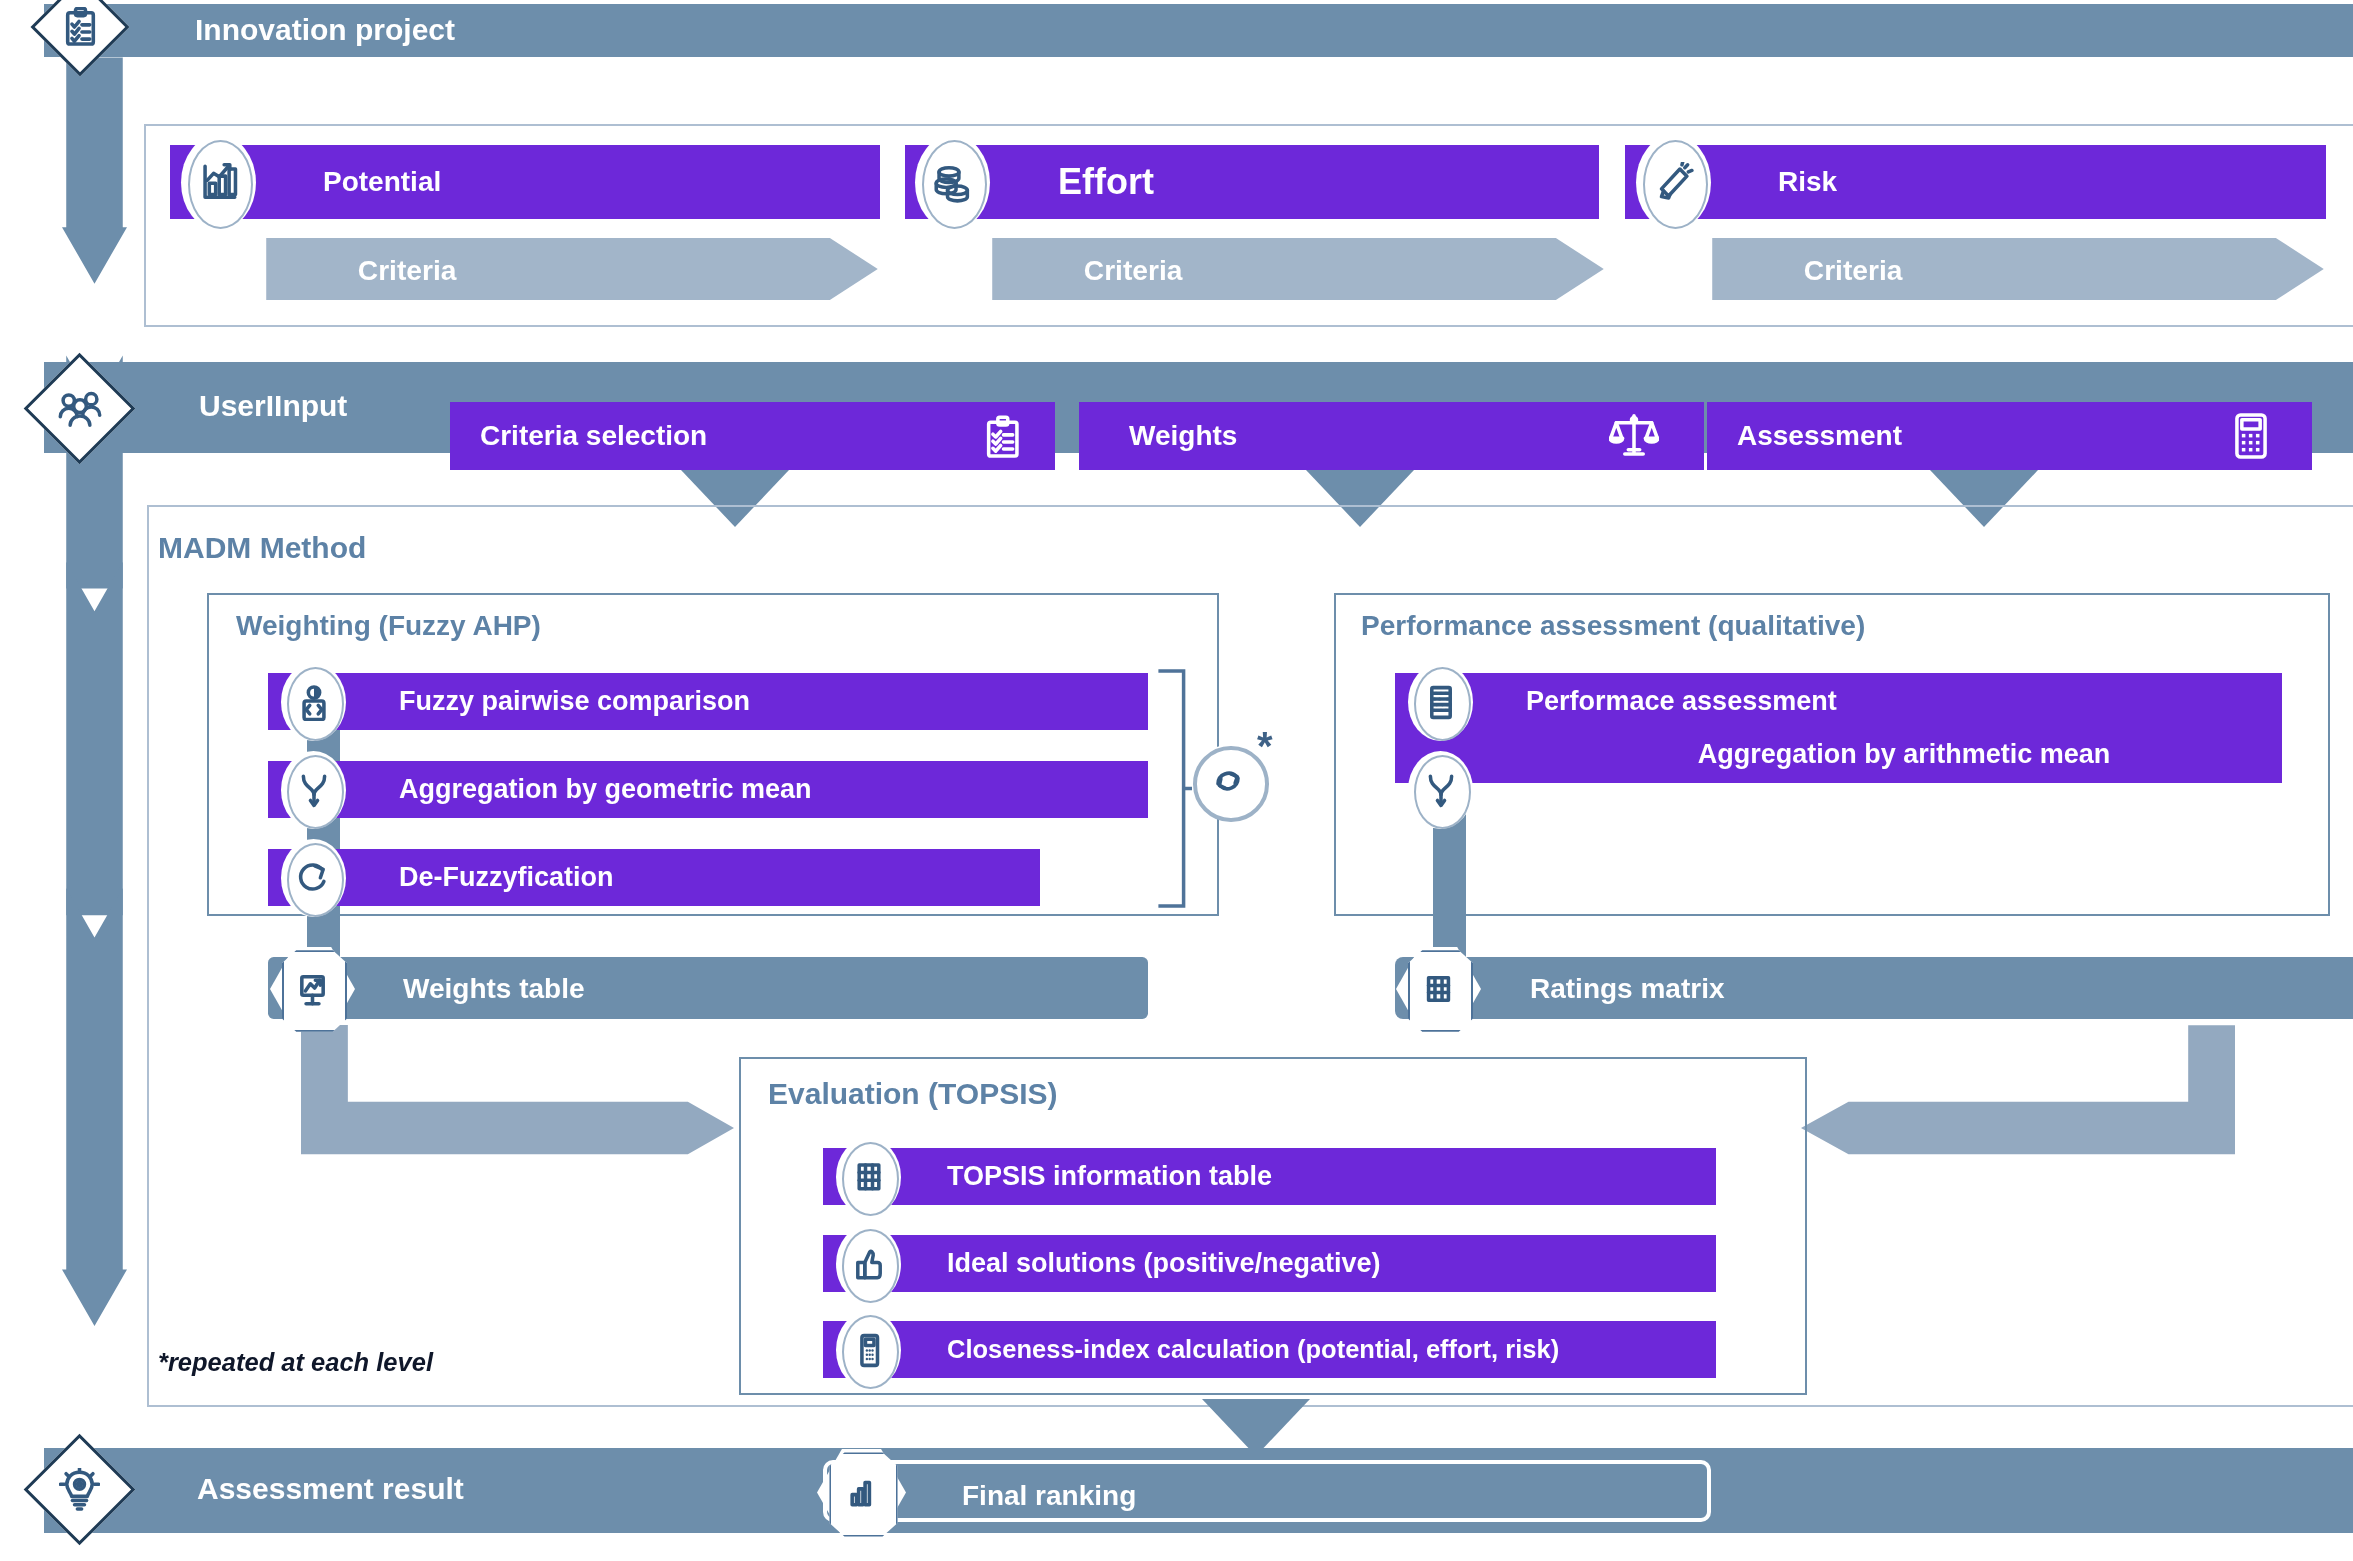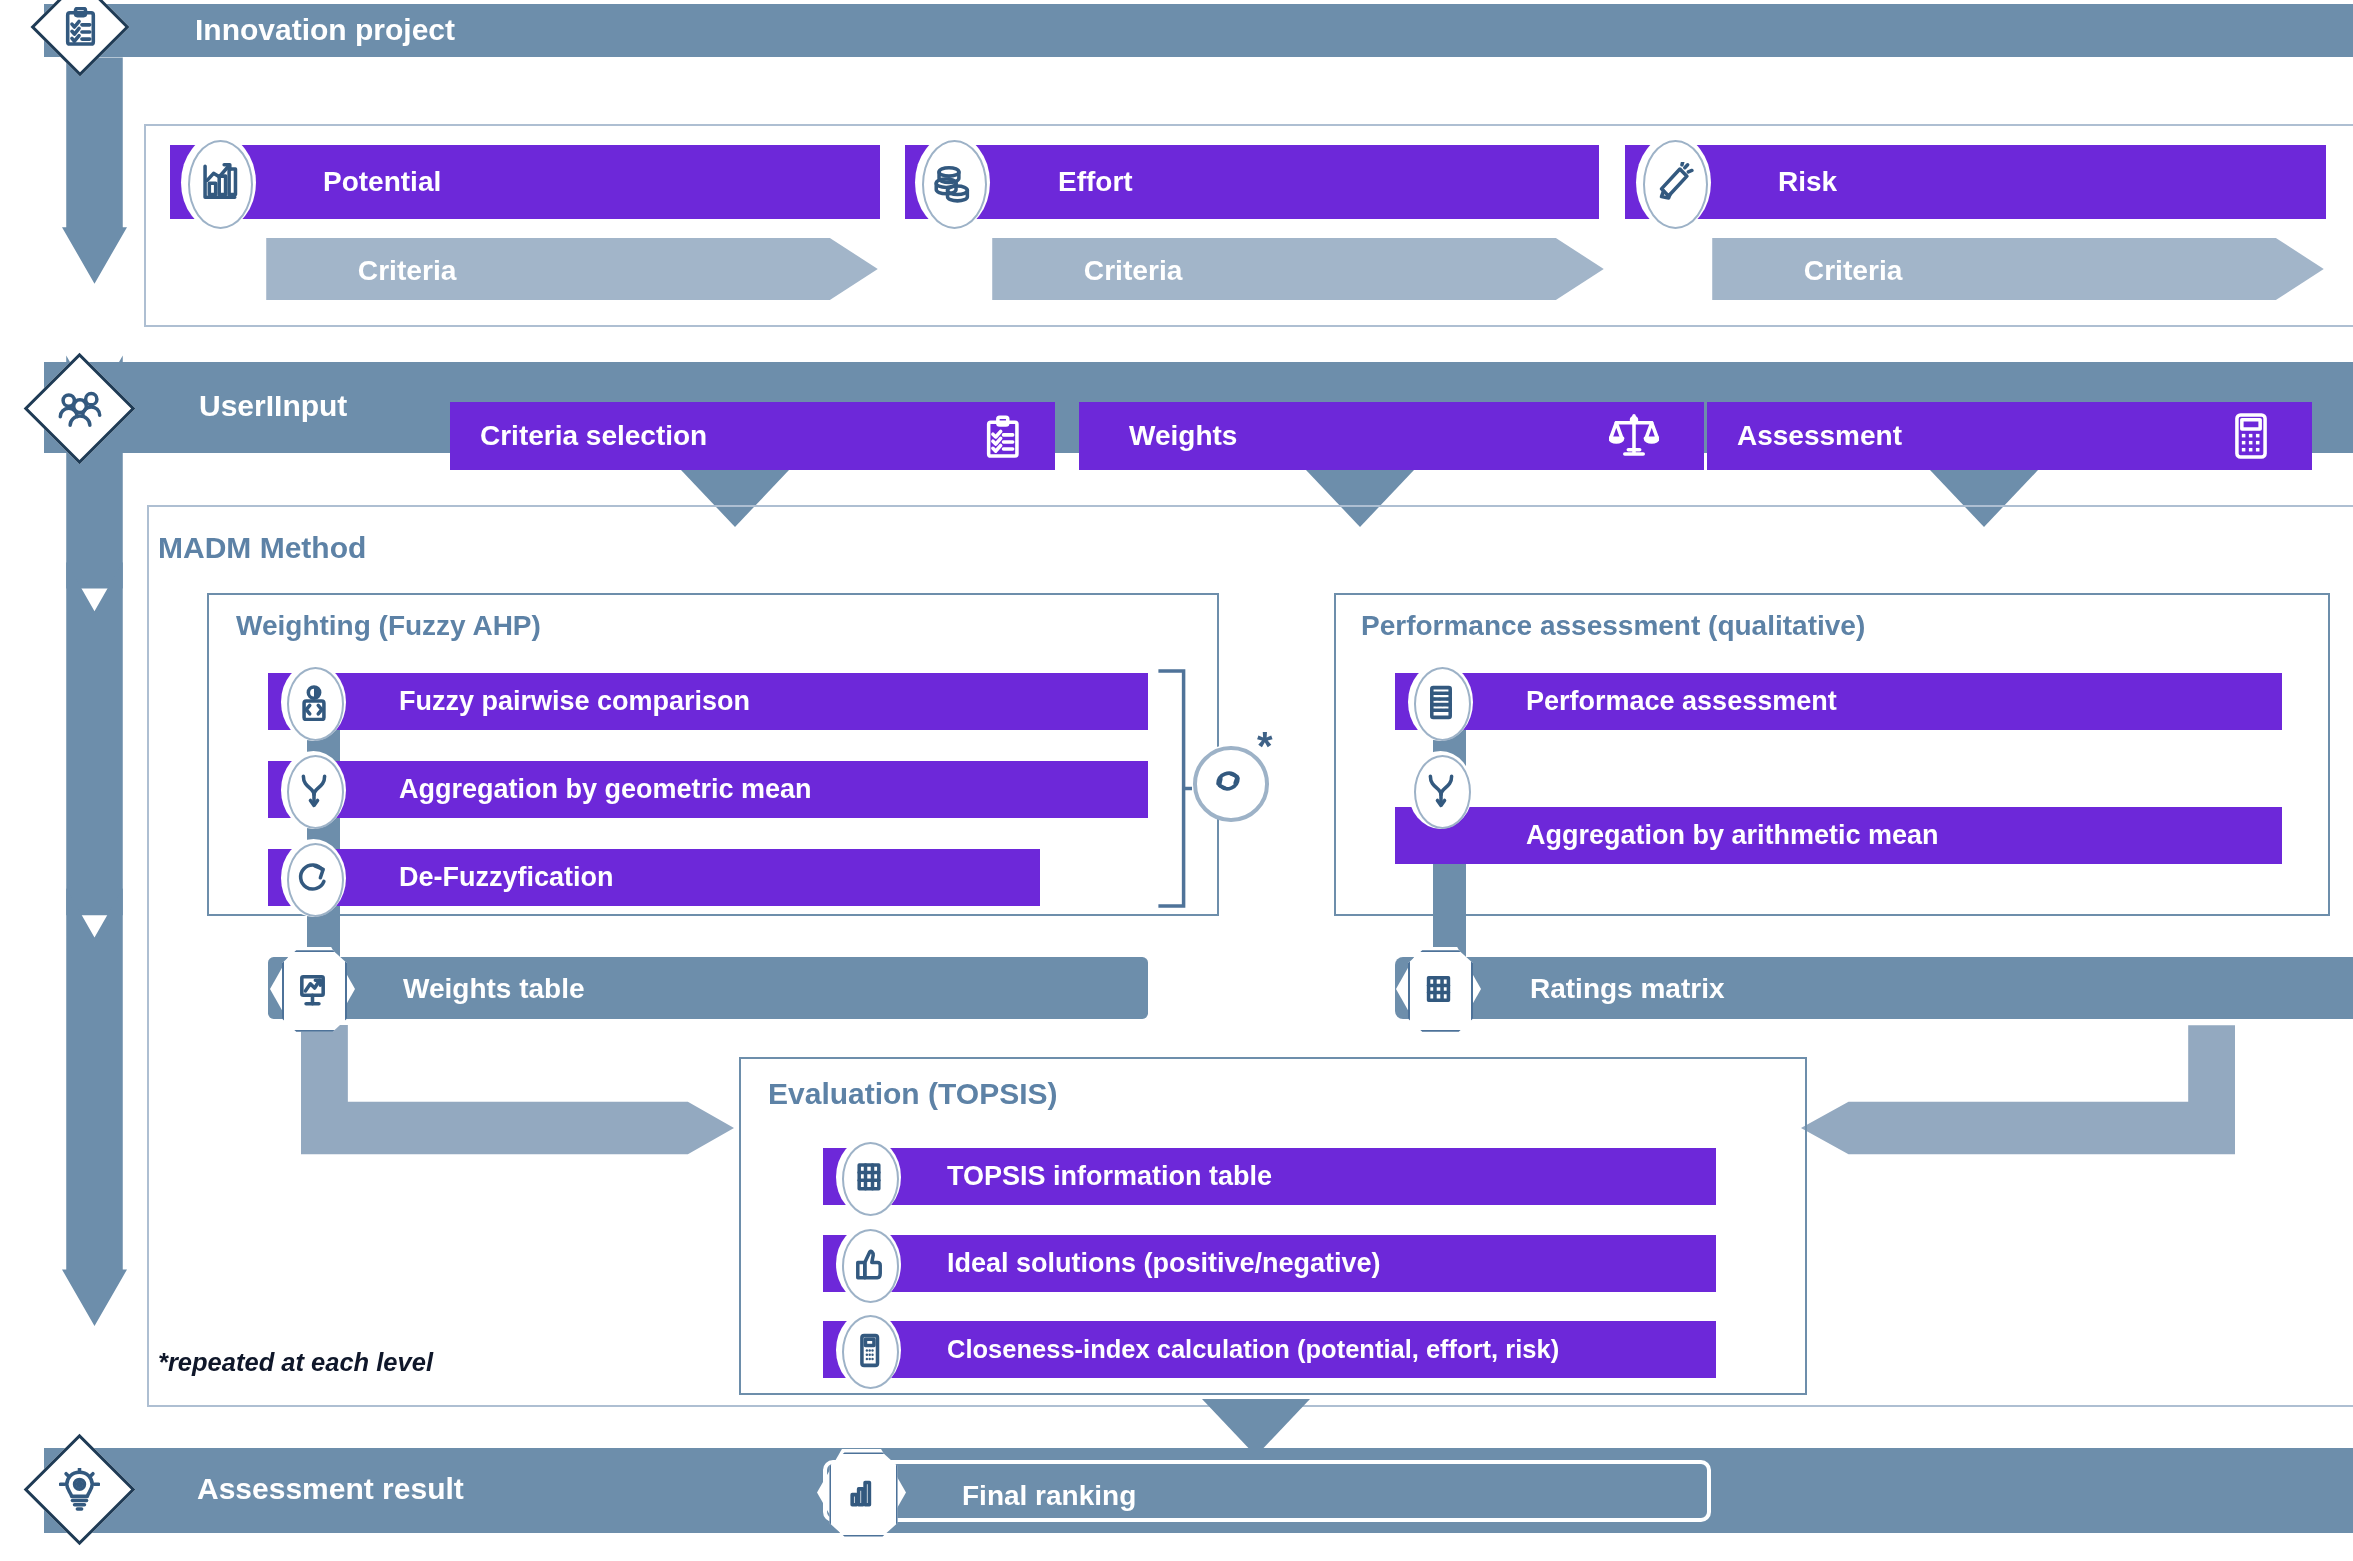--- a/index.html
+++ b/index.html
@@ -111,21 +111,21 @@
       <polyline points="13,26 22,16 30,21 44,5" class="ic" stroke-width="3.4"></polyline>
       <polyline points="37,4 45,4 45,11" class="ic" stroke-width="3.4"></polyline>
     </svg>
   </div>
   <svg style="position:absolute;left:264px;top:238px;width:616px;height:62px;" viewBox="0 0 868 88" width="616" height="62">
     <polygon points="0,0 800,0 868,44 800,88 0,88" fill="#a2b5c9"></polygon>
     <text x="130" y="60" fill="#ffffff" font-family="Liberation Sans, sans-serif" font-size="40" font-weight="bold">Criteria</text>
   </svg>
 
   <div class="pill" style="left:905px;top:145px;width:694px;height:74px;">
-    <span class="lbl" style="font-size:28px;margin-left:153px;">Effort</span>
+    <span class="lbl" style="font-size:36px;margin-left:153px;">Effort</span>
   </div>
   <div class="ovalbadge" style="left:915px;top:135px;width:75px;height:95px;">
     <div class="ring1"></div>
       <div class="ring2"></div>
     <svg width="41" height="41" viewBox="0 0 58 58">
       <ellipse cx="24" cy="14" rx="14" ry="6" class="ic" stroke-width="3.6"></ellipse>
       <path d="M10 14 v9 a14 6 0 0 0 28 0 v-9" class="ic" stroke-width="3.6"></path>
       <ellipse cx="20" cy="30" rx="14" ry="6" class="ic" stroke-width="3.6"></ellipse>
       <path d="M6 30 v9 a14 6 0 0 0 28 0 v-9" class="ic" stroke-width="3.6"></path>
       <ellipse cx="36" cy="40" rx="14" ry="6" class="ic" stroke-width="3.6"></ellipse>
@@ -317,21 +317,21 @@
         <circle cx="33" cy="21" r="2.2" class="icf"></circle>
       <circle cx="18" cy="29" r="2.2" class="icf"></circle>
         <circle cx="26" cy="29" r="2.2" class="icf"></circle>
         <circle cx="33" cy="29" r="2.2" class="icf"></circle>
       <circle cx="15" cy="37" r="2.2" class="icf"></circle>
         <circle cx="24" cy="37" r="2.2" class="icf"></circle>
         <circle cx="31" cy="37" r="2.2" class="icf"></circle>
     </svg>
   </div>
 
-  <div class="pill" style="left:1395px;top:807px;width:887px;height:57px;">
+  <div class="pill" style="left:1395px;top:726px;width:887px;height:57px;justify-content:center;">
     <span class="lbl" style="font-size:27px;margin-left:131px;">Aggregation by arithmetic mean</span>
   </div>
   <div class="ovalbadge" style="left:1408px;top:751px;width:65px;height:78px;">
     <div class="ring1"></div>
       <div class="ring2"></div>
     <svg width="34" height="37" viewBox="0 0 48 52">
       <path d="M9 6 C9 22 24 22 24 32 C24 22 39 22 39 6" class="ic" stroke-width="3.4"></path>
       <line x1="24" y1="28" x2="24" y2="46" class="ic" stroke-width="3.4"></line>
       <polyline points="19,40 24,47 29,40" class="ic" stroke-width="3.4"></polyline>
     </svg>

